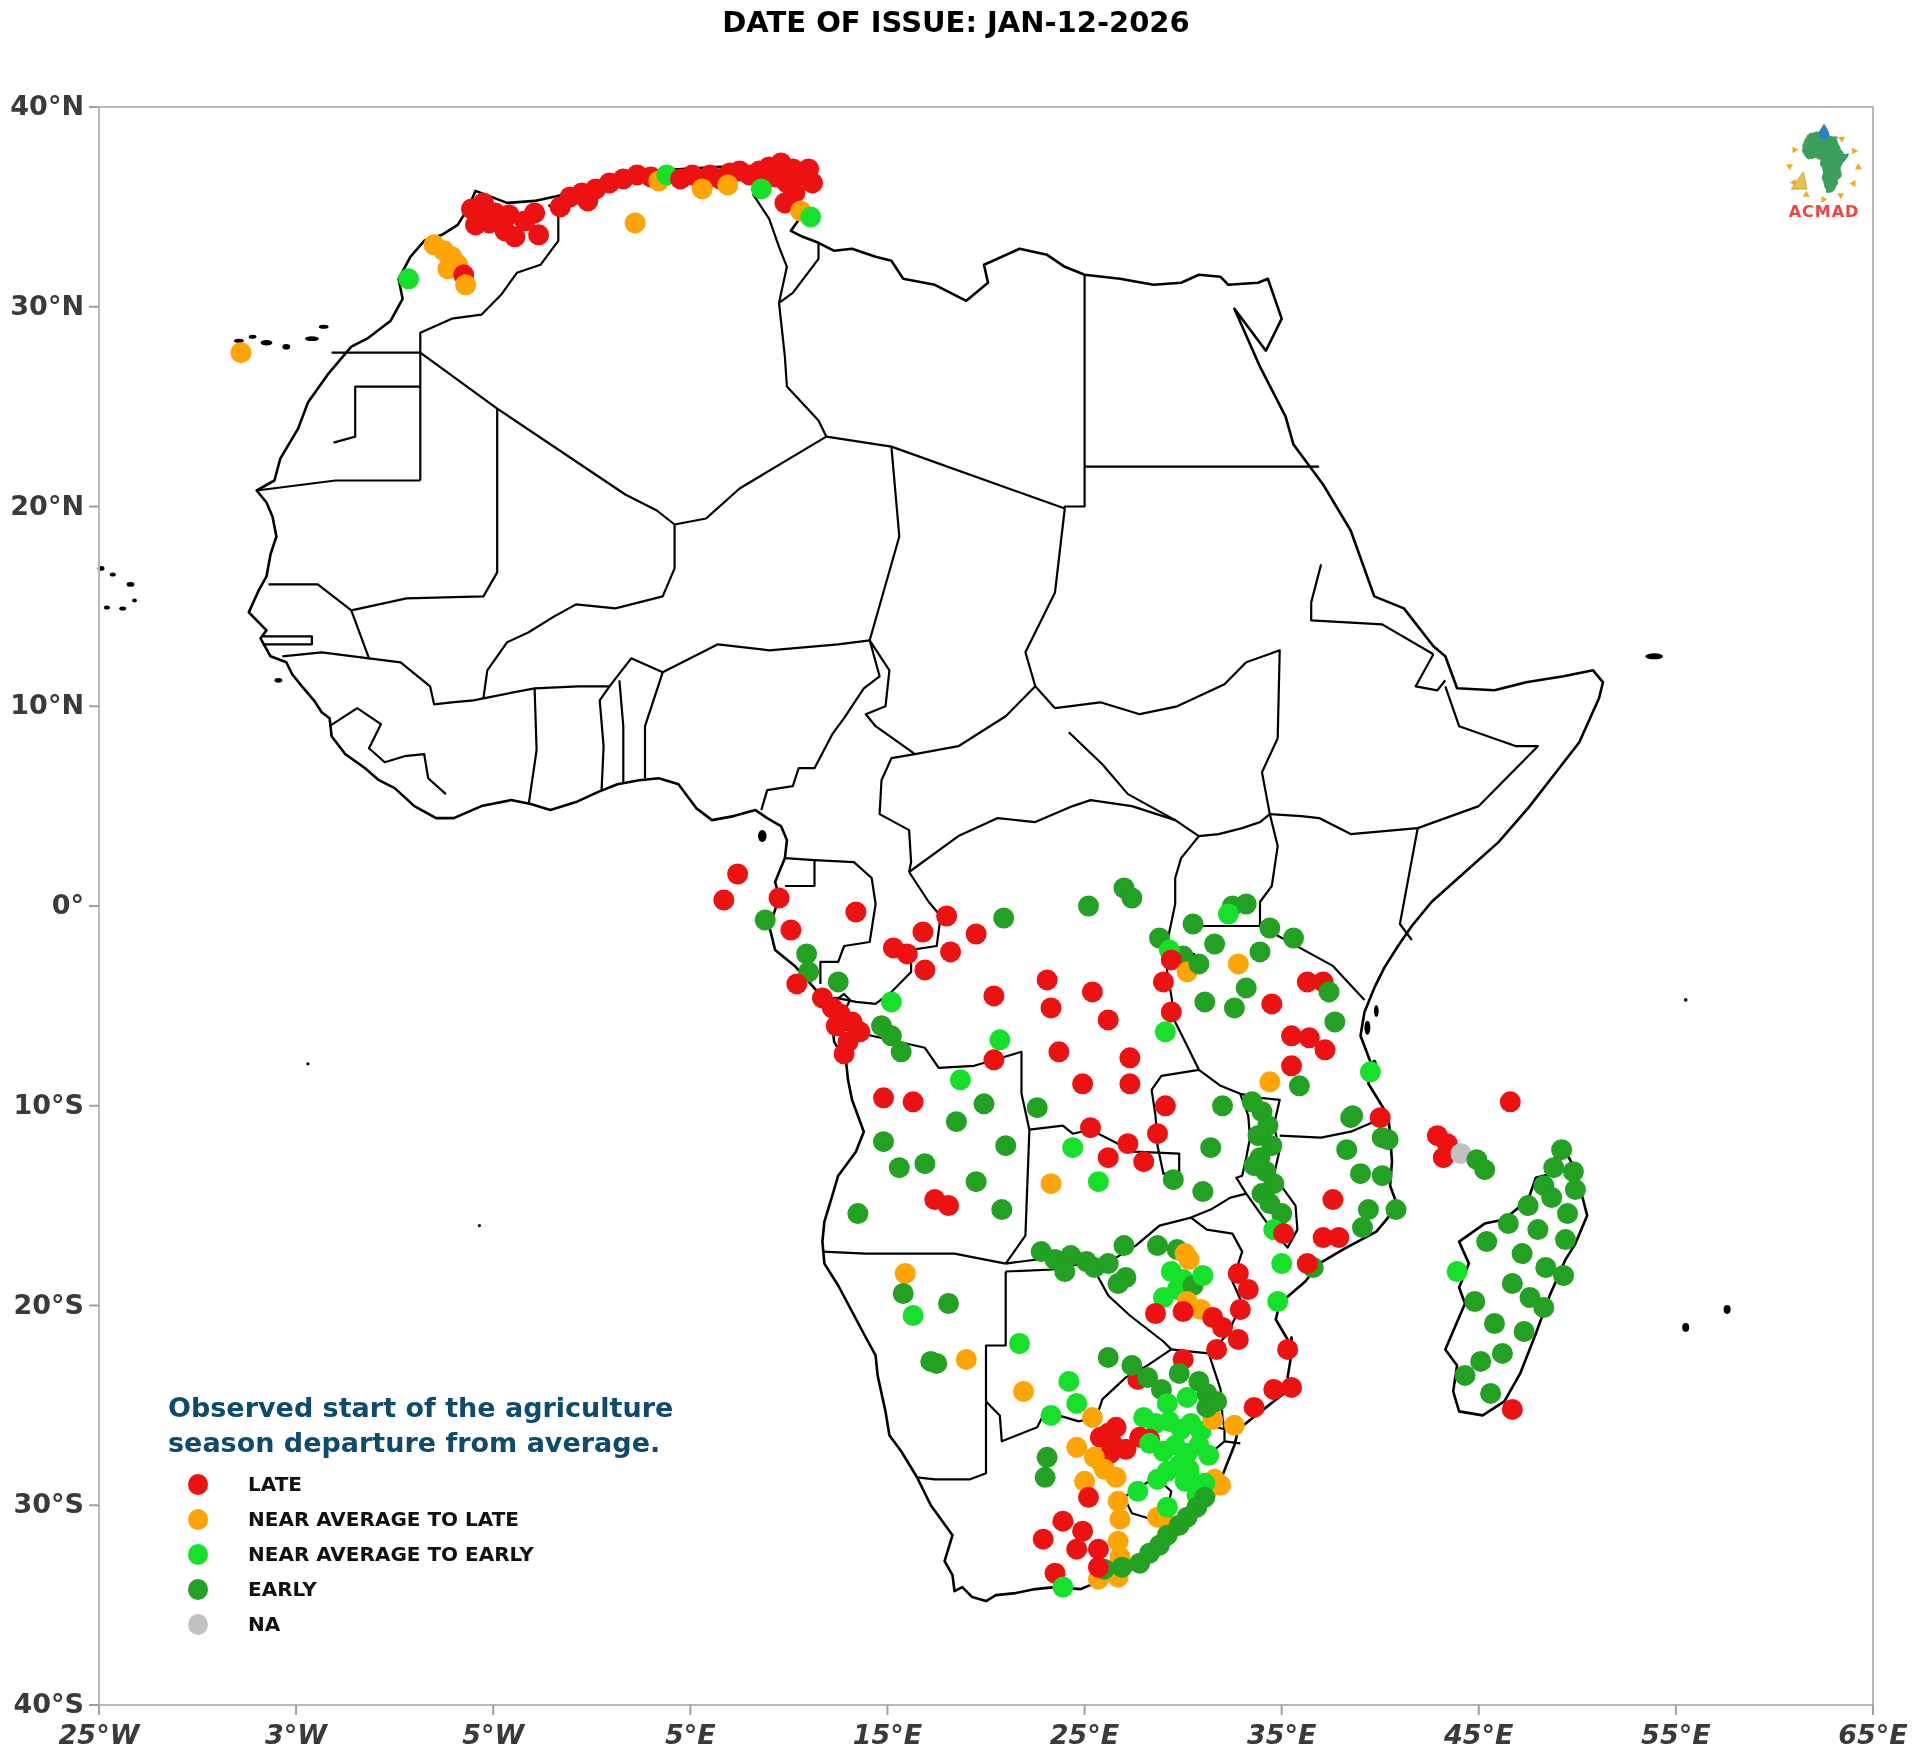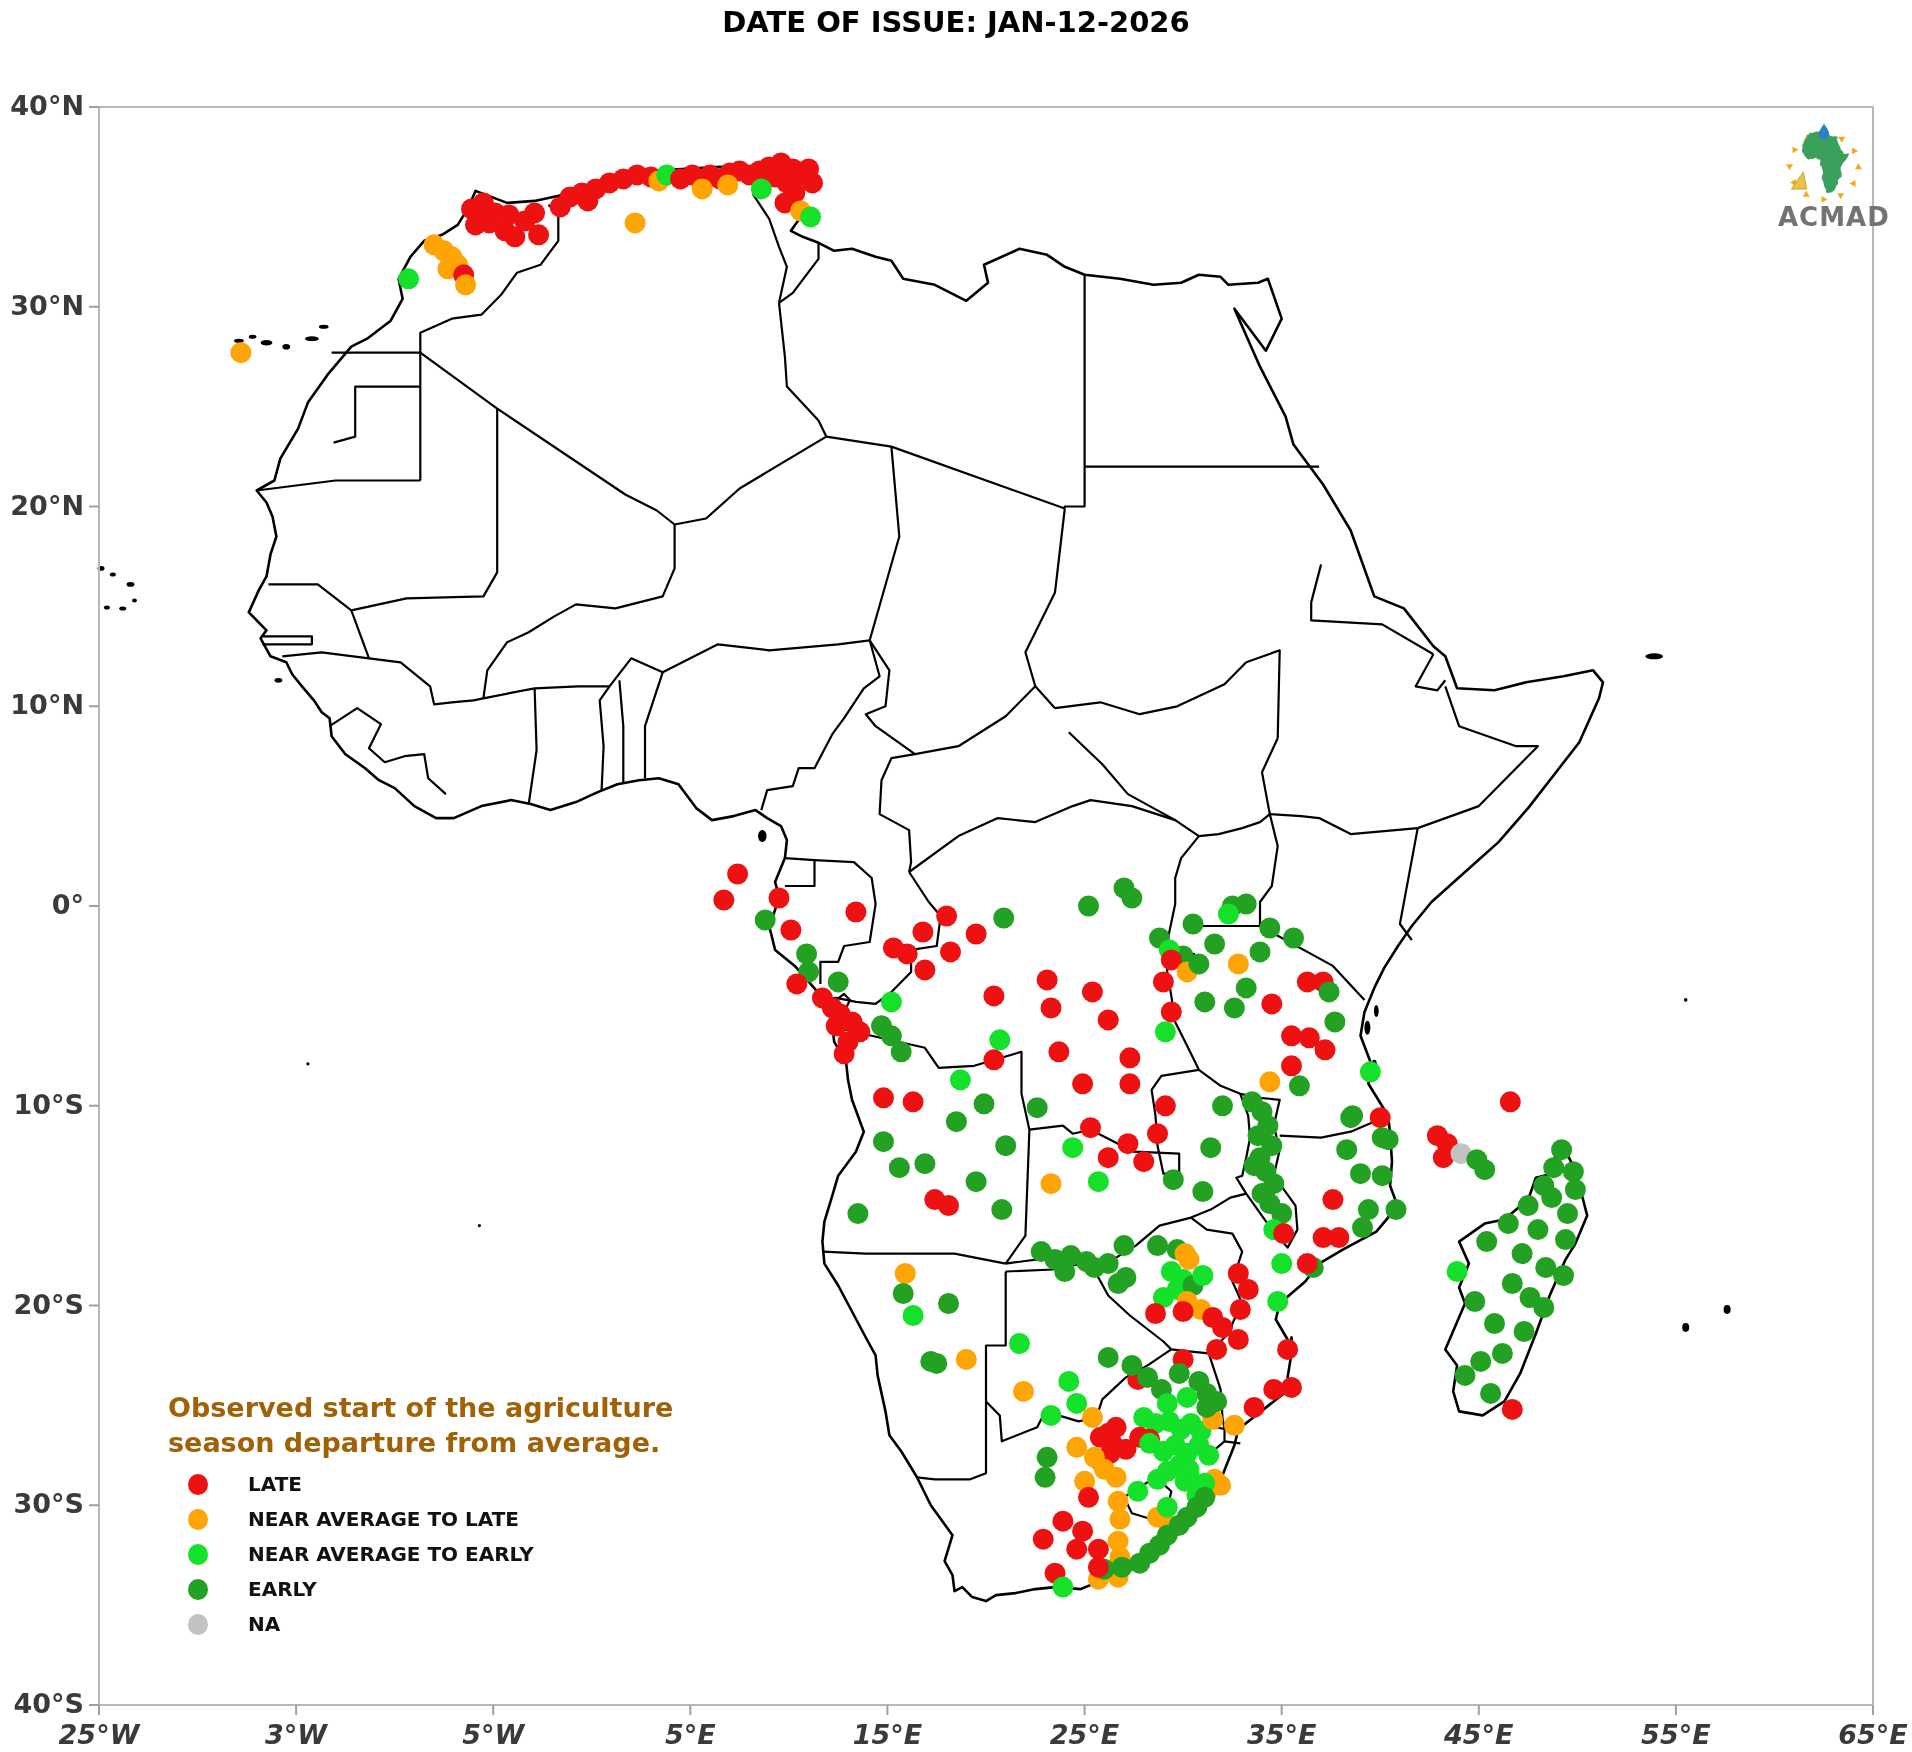--- a/index.html
+++ b/index.html
@@ -5,27 +5,27 @@
   html,body{margin:0;padding:0;background:#ffffff;}
   body{width:1912px;height:1752px;position:relative;font-family:"DejaVu Sans",sans-serif;overflow:hidden;}
   .title-block{position:absolute;left:0;top:2px;width:1912px;text-align:center;color:#000;}
   .title-line1{font-size:31px;font-weight:bold;letter-spacing:0.5px;}
   .title-line2,.title-line3{font-size:29px;font-weight:bold;margin-top:3px;}
   #plot{position:absolute;left:99px;top:107px;width:1774px;height:1598px;}
   #map-svg{position:absolute;left:0;top:0;overflow:visible;}
   .xlab{position:absolute;width:110px;text-align:center;font-size:27px;font-weight:bold;color:#3a3a3a;font-style:italic;}
   .ylab{position:absolute;width:95px;text-align:right;font-size:27px;font-weight:bold;color:#3a3a3a;}
   #legend{position:absolute;left:69px;top:1283px;}
-  .legend-title{font-size:27px;font-weight:bold;color:#a16207;line-height:35px;}
+  .legend-title{font-size:27px;font-weight:bold;color:#0c4a6e;line-height:35px;}
   .legend-item{display:flex;align-items:center;margin-top:13px;height:22px;}
   .legend-dot{width:20px;height:21px;border-radius:50%;margin-left:20px;flex:0 0 auto;}
   .legend-label{font-size:20px;font-weight:bold;color:#111;margin-left:40px;white-space:nowrap;}
   #logo{position:absolute;left:1778px;top:122px;width:92px;height:112px;text-align:center;}
   #logo svg{display:block;margin:0 auto;}
-  .acmad-text{font-size:26px;font-weight:bold;color:#737373;letter-spacing:1px;margin-top:-6px;}
+  .acmad-text{font-size:16px;font-weight:bold;color:#ef4444;letter-spacing:1px;margin-top:-6px;}
 </style>
 </head>
 <body>
 
 <div class="title-block">
   <div class="title-line3">DATE OF ISSUE: JAN-12-2026</div>
 </div>
 
 <div id="plot">
   <svg id="map-svg" width="1774" height="1598" viewBox="0 0 1774 1598">

